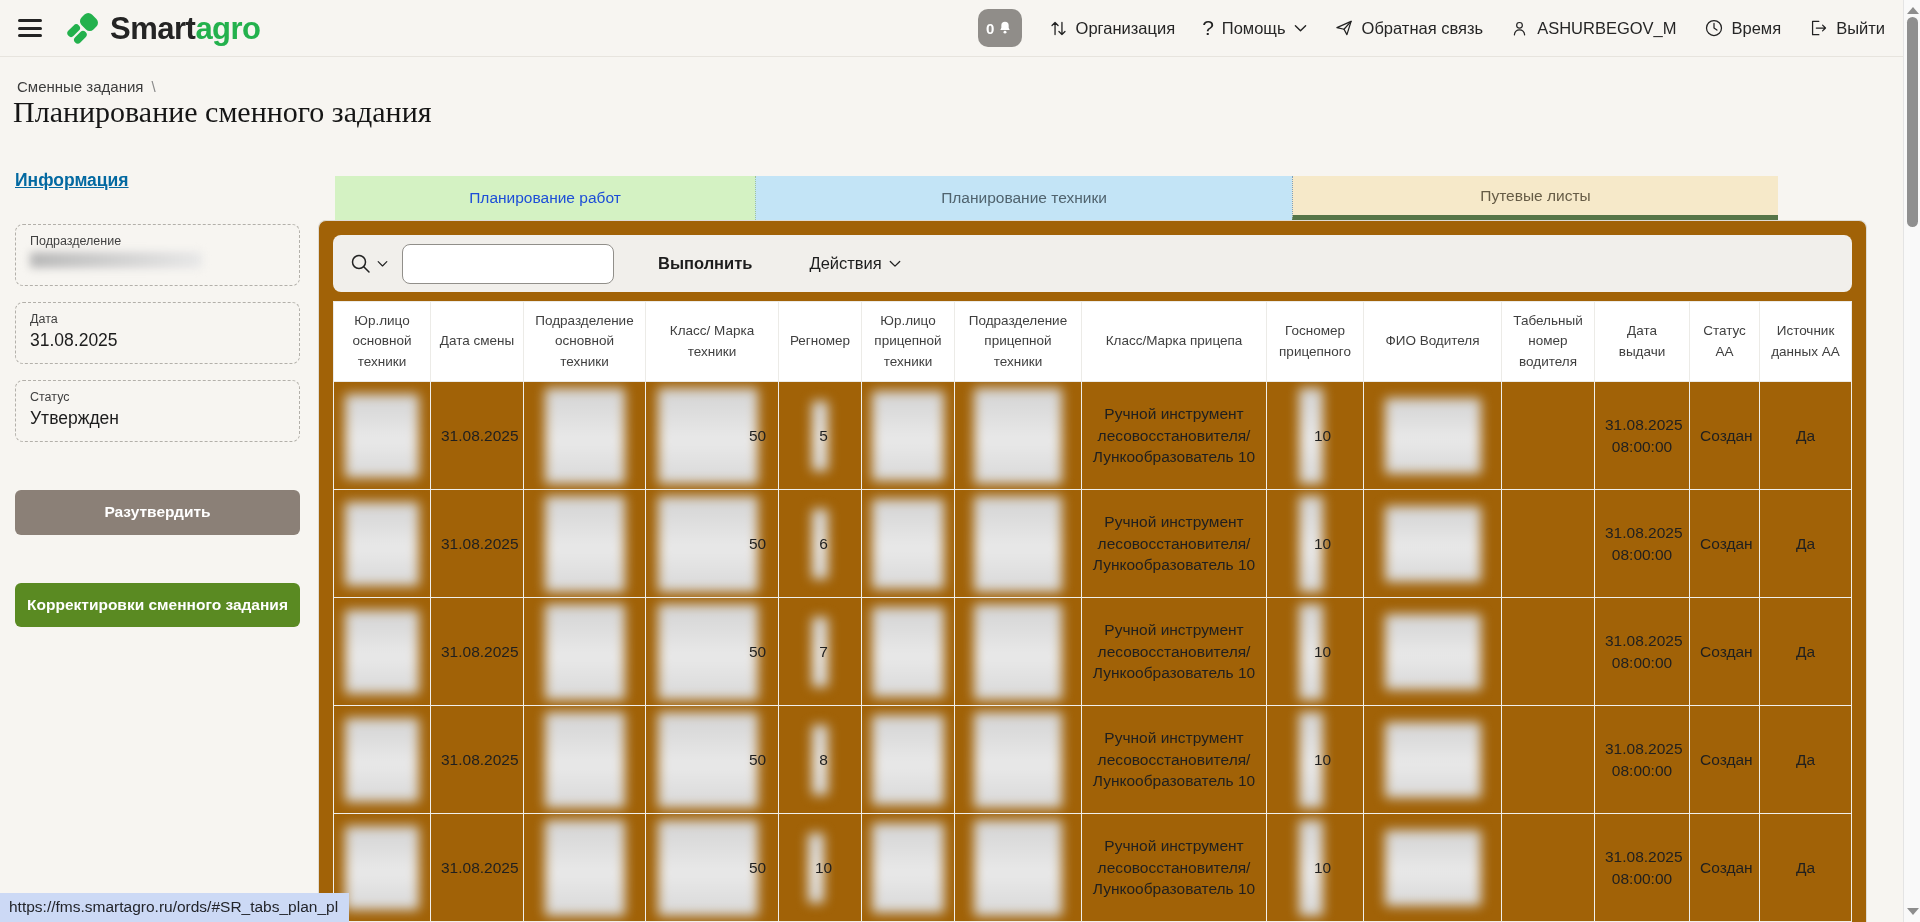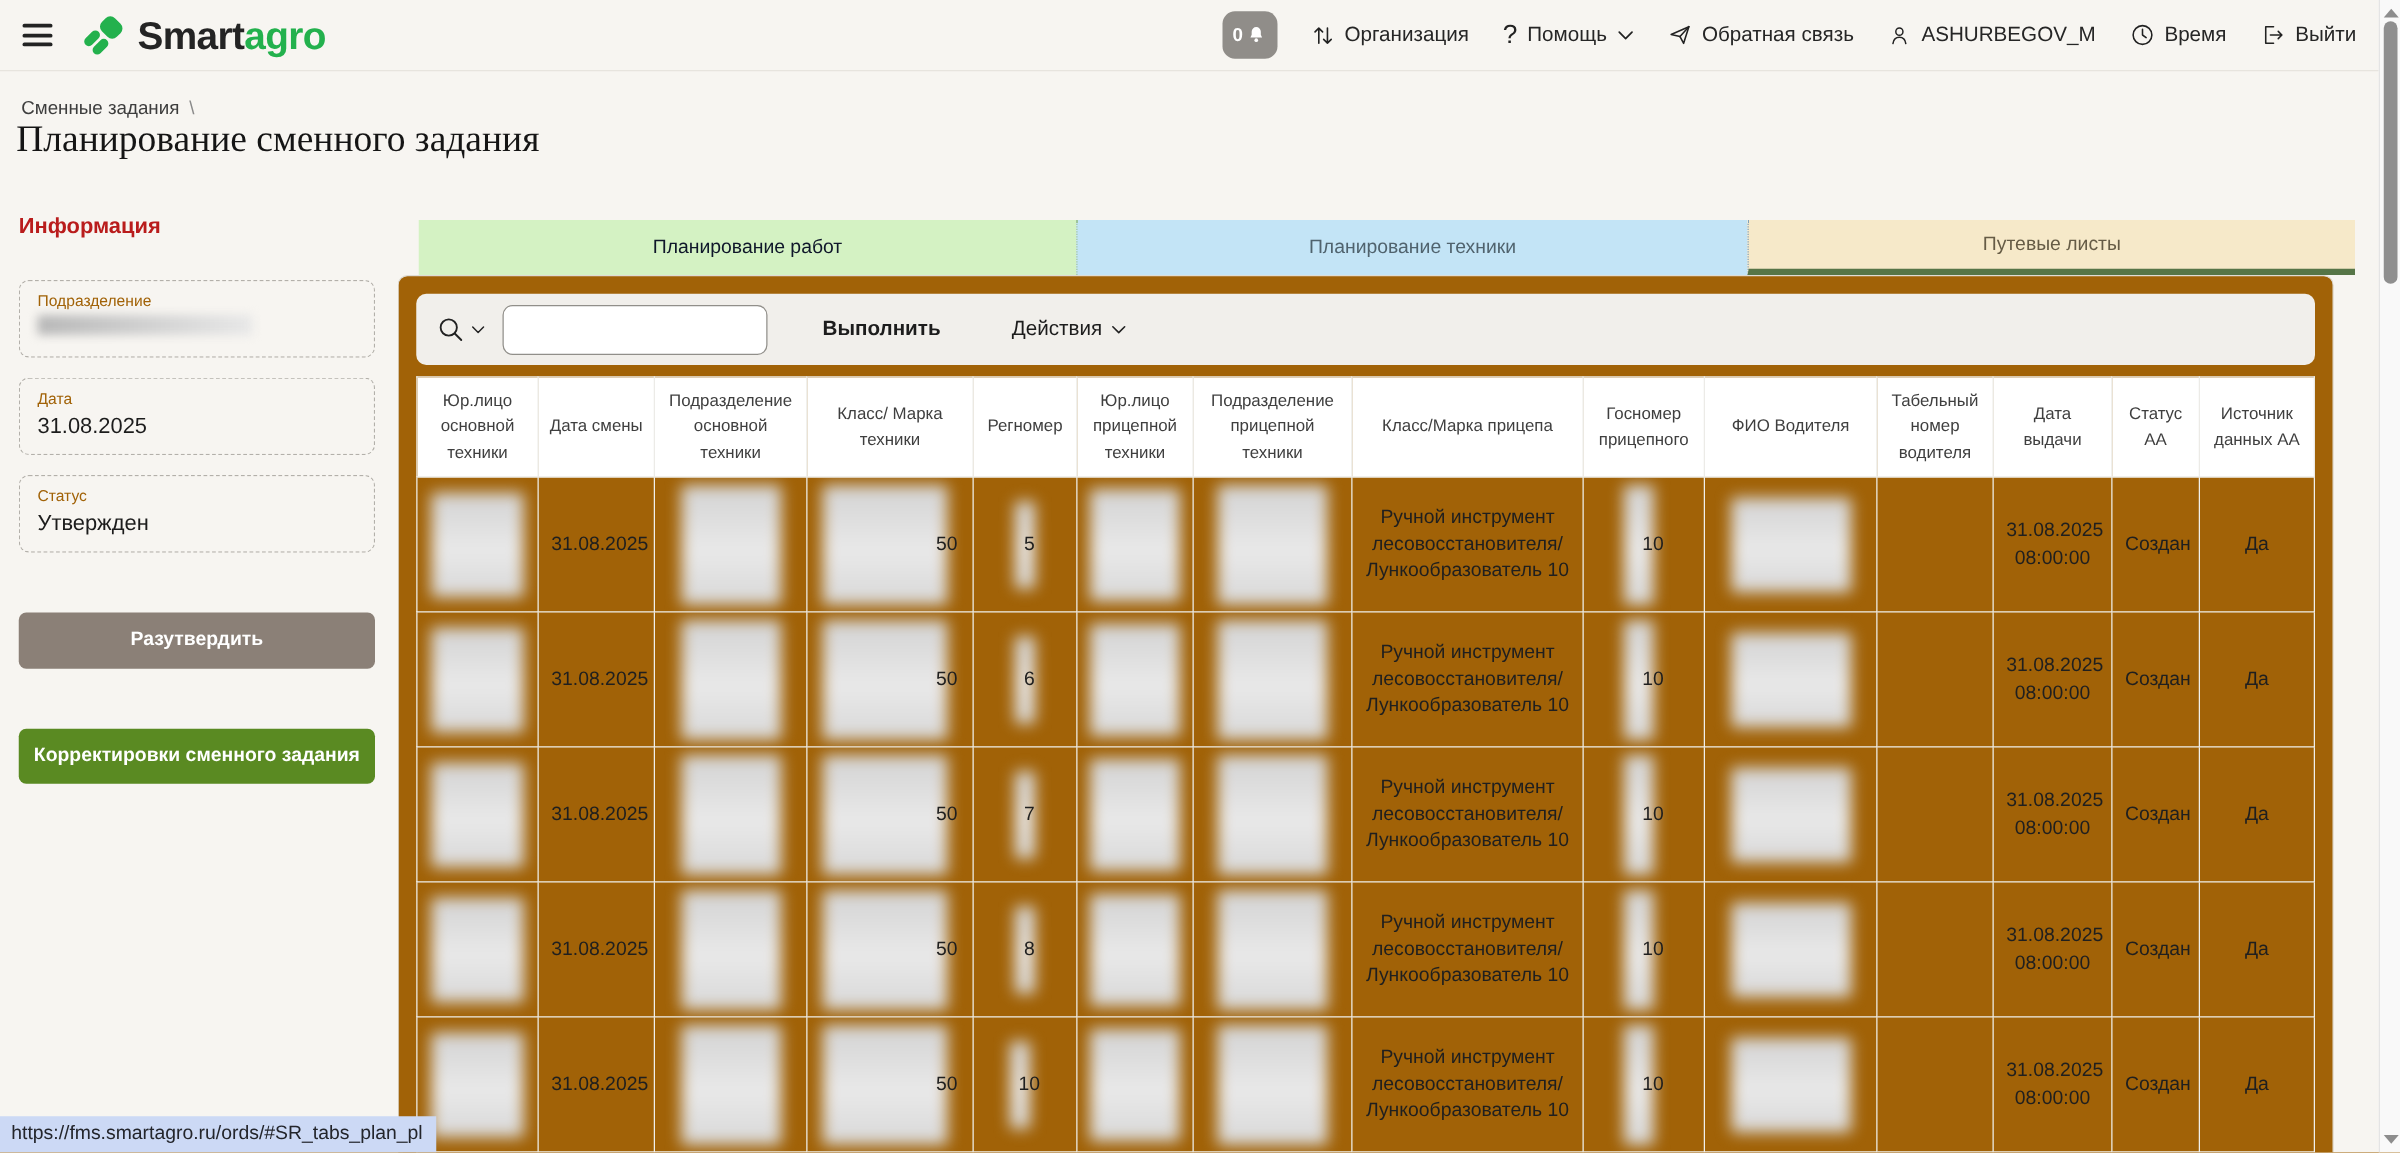--- a/index.html
+++ b/index.html
@@ -37,40 +37,40 @@
   
   .breadcrumb{position:absolute;top:78px;left:17px;font-size:15px;color:#3d3d3d;display:flex;gap:8px;}
   .breadcrumb .sep{color:#8a8a8a;}
   .page-title{
     position:absolute;top:95px;left:13px;margin:0;
     font-family:Liberation Serif, serif;font-weight:400;
     font-size:30px;color:#151515;
   }
   
   .sidebar{position:absolute;left:15px;top:170px;width:285px;}
-  .sidebar-heading{font-size:17.5px;font-weight:bold;color:#b91c1c;margin:0 0 33px 0;}
+  .sidebar-heading{font-size:17.5px;font-weight:bold;color:#0369a1;margin:0 0 33px 0;text-decoration:underline;}
   .field-box{
     border:1px dashed #b3b0aa;border-radius:8px;background:transparent;
     padding:9px 14px 11px;margin-bottom:16px;min-height:62px;
   }
-  .field-label{font-size:12.5px;color:#a16207;margin-bottom:4px;}
+  .field-label{font-size:12.5px;color:#404040;margin-bottom:4px;}
   .field-value{font-size:17.5px;color:#1c1c1c;line-height:1.25;}
   .redacted-line{width:172px;height:16px;margin-top:3px;border-radius:2px;
     background:linear-gradient(90deg,#b8b8b8,#e8e8e8);filter:blur(4px);}
   .side-btn{
     display:block;width:100%;border:none;border-radius:6px;cursor:pointer;
     color:#fff;font-weight:bold;font-size:15.5px;font-family:inherit;
     padding:13px 8px;margin-bottom:14px;line-height:1.2;margin-top:48px;
   }
   .btn-unapprove{background:var(--btn-gray);}
   .btn-corrections{background:var(--btn-green);}
   
   .tabs{position:absolute;left:335px;top:176px;width:1549px;height:44px;display:flex;}
   .tab{display:flex;align-items:center;justify-content:center;font-size:15.5px;cursor:pointer;}
-  .tab-1{width:526px;background:var(--tab1);color:#0f172a;}
+  .tab-1{width:420px;background:var(--tab1);color:#1d4ed8;}
   .tab-2{width:537px;background:var(--tab2);color:#50636e;border-left:1px dotted #9ec49a;}
   .tab-3{width:486px;background:var(--tab3);color:#665c46;border-left:1px dotted #7fa0ba;
          border-bottom:5px solid var(--tab-underline);}
   
   .report-panel{
     position:absolute;left:318px;top:220px;width:1549px;height:702px;
     background:#a16207;border:1px solid var(--panel-border);border-bottom:none;
     border-radius:8px 8px 0 0;overflow:hidden;
   }
   .toolbar{

